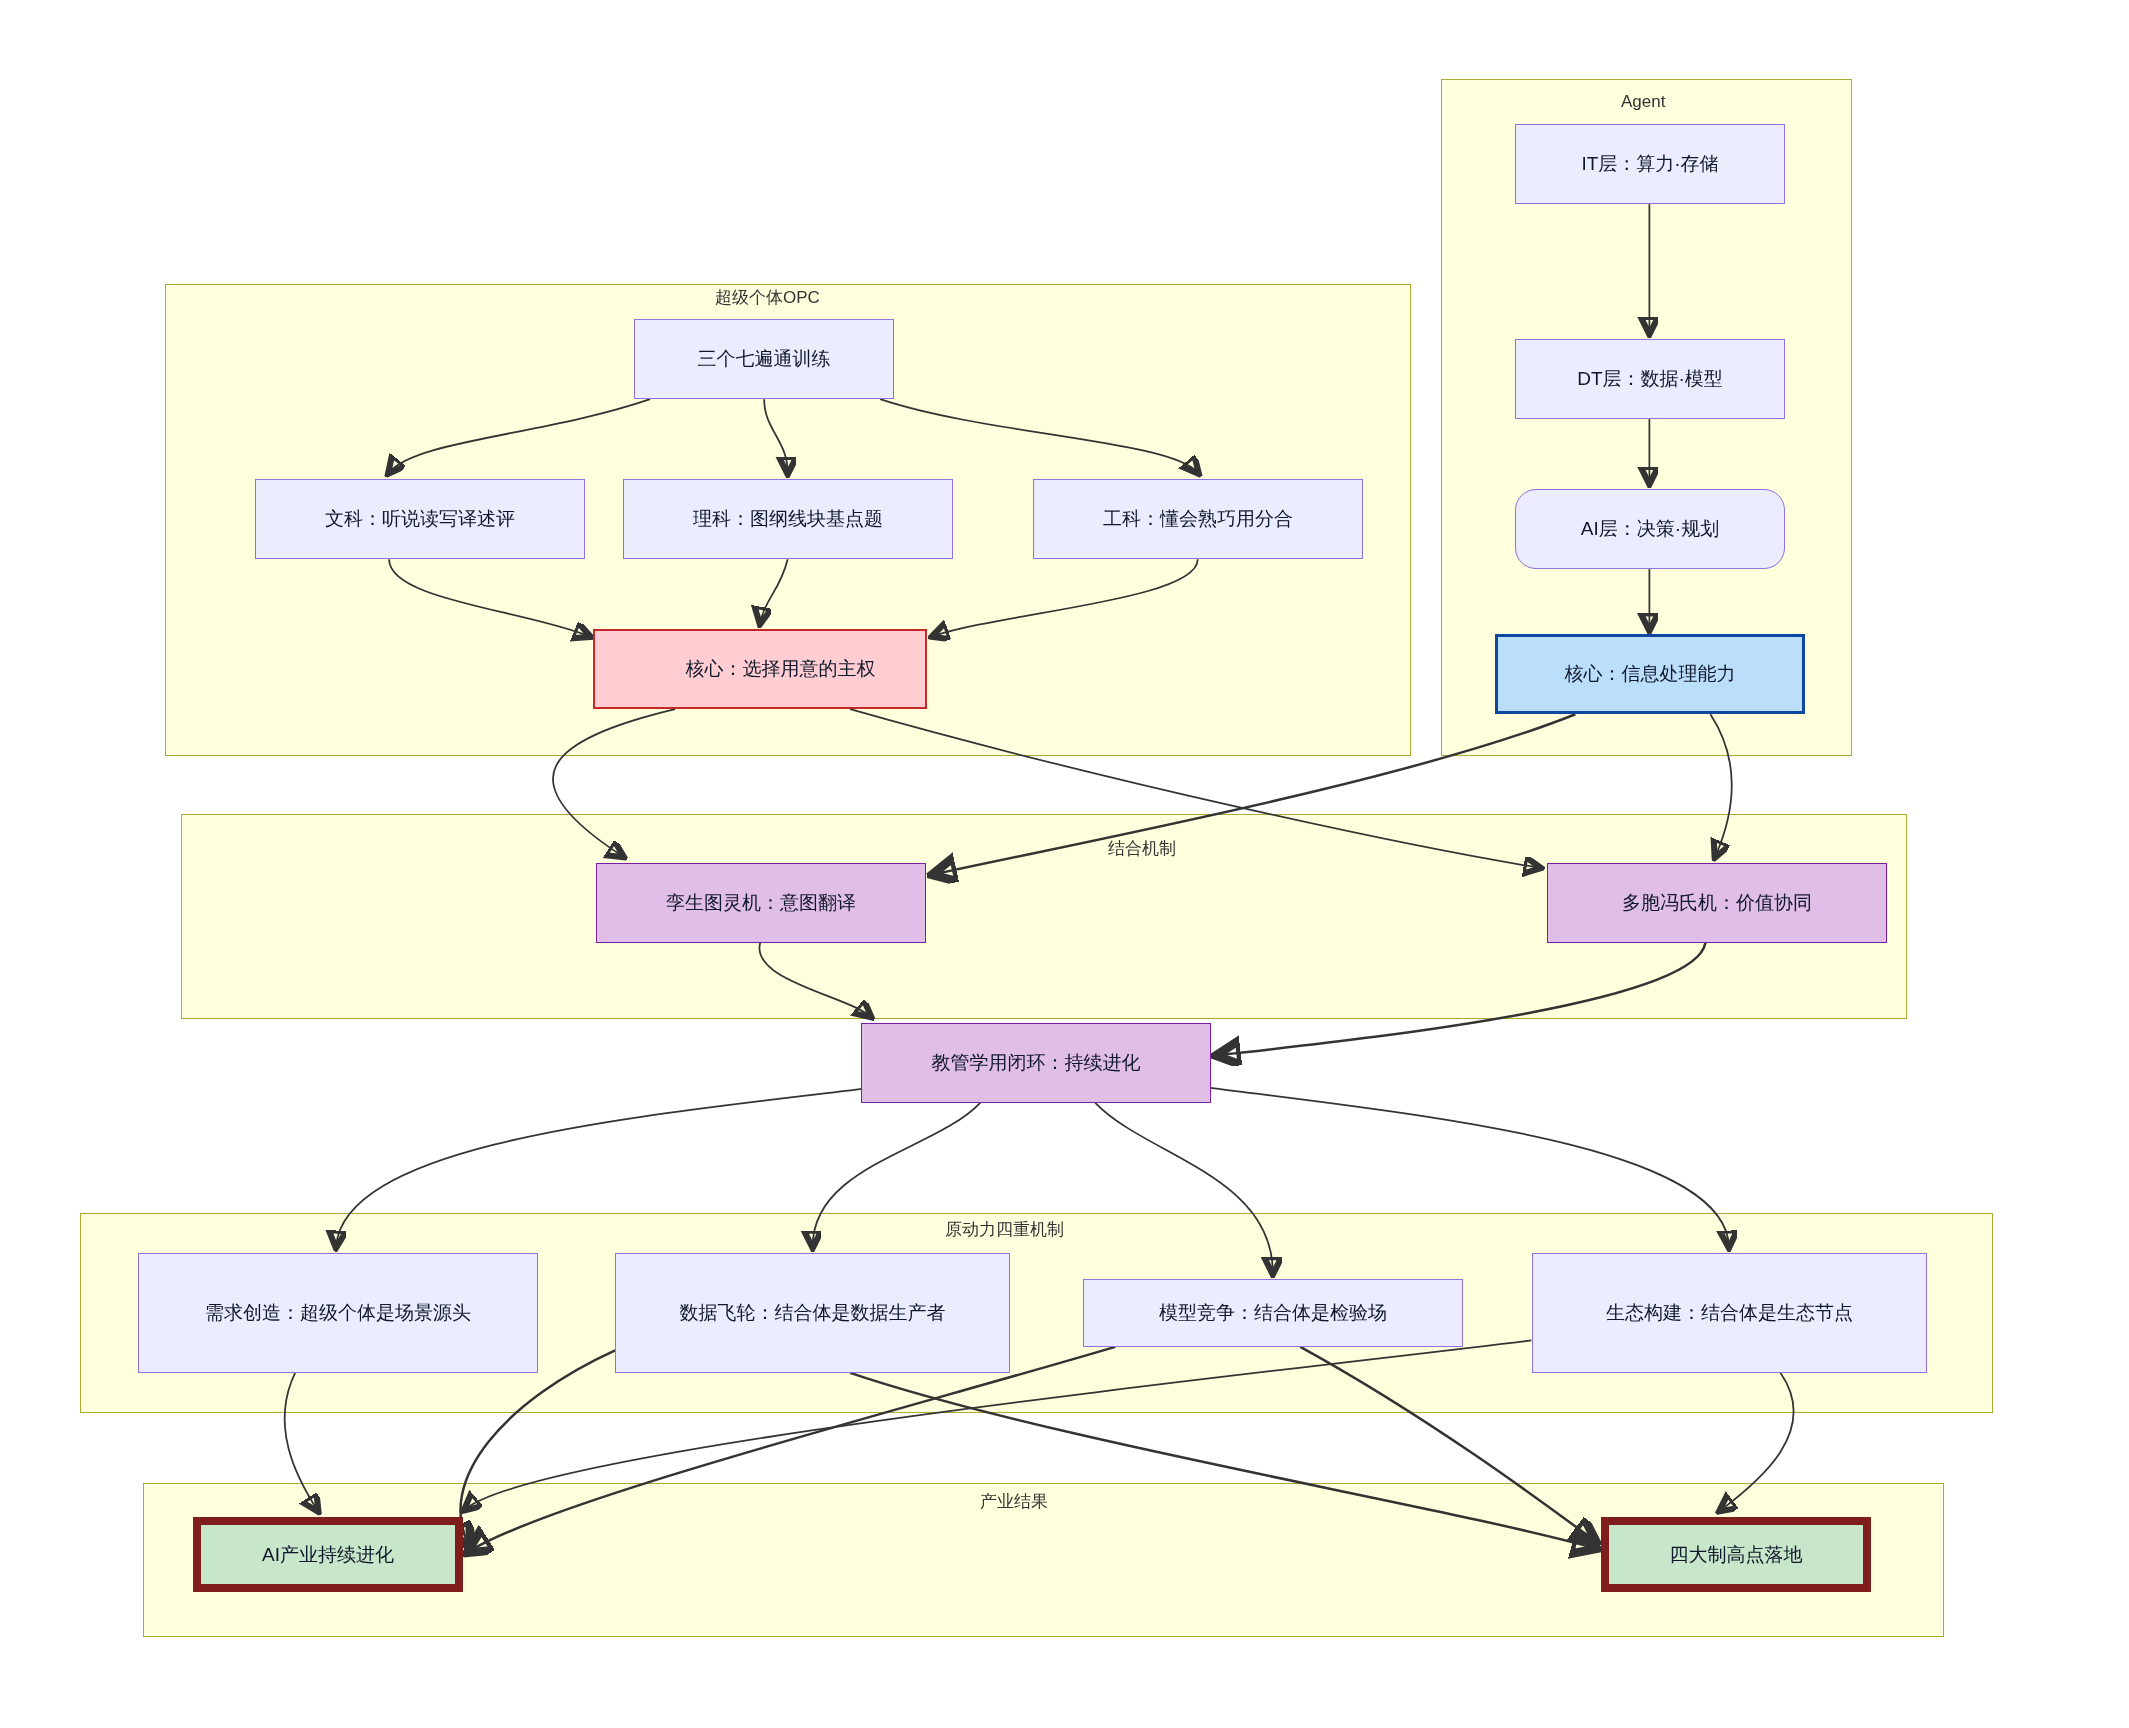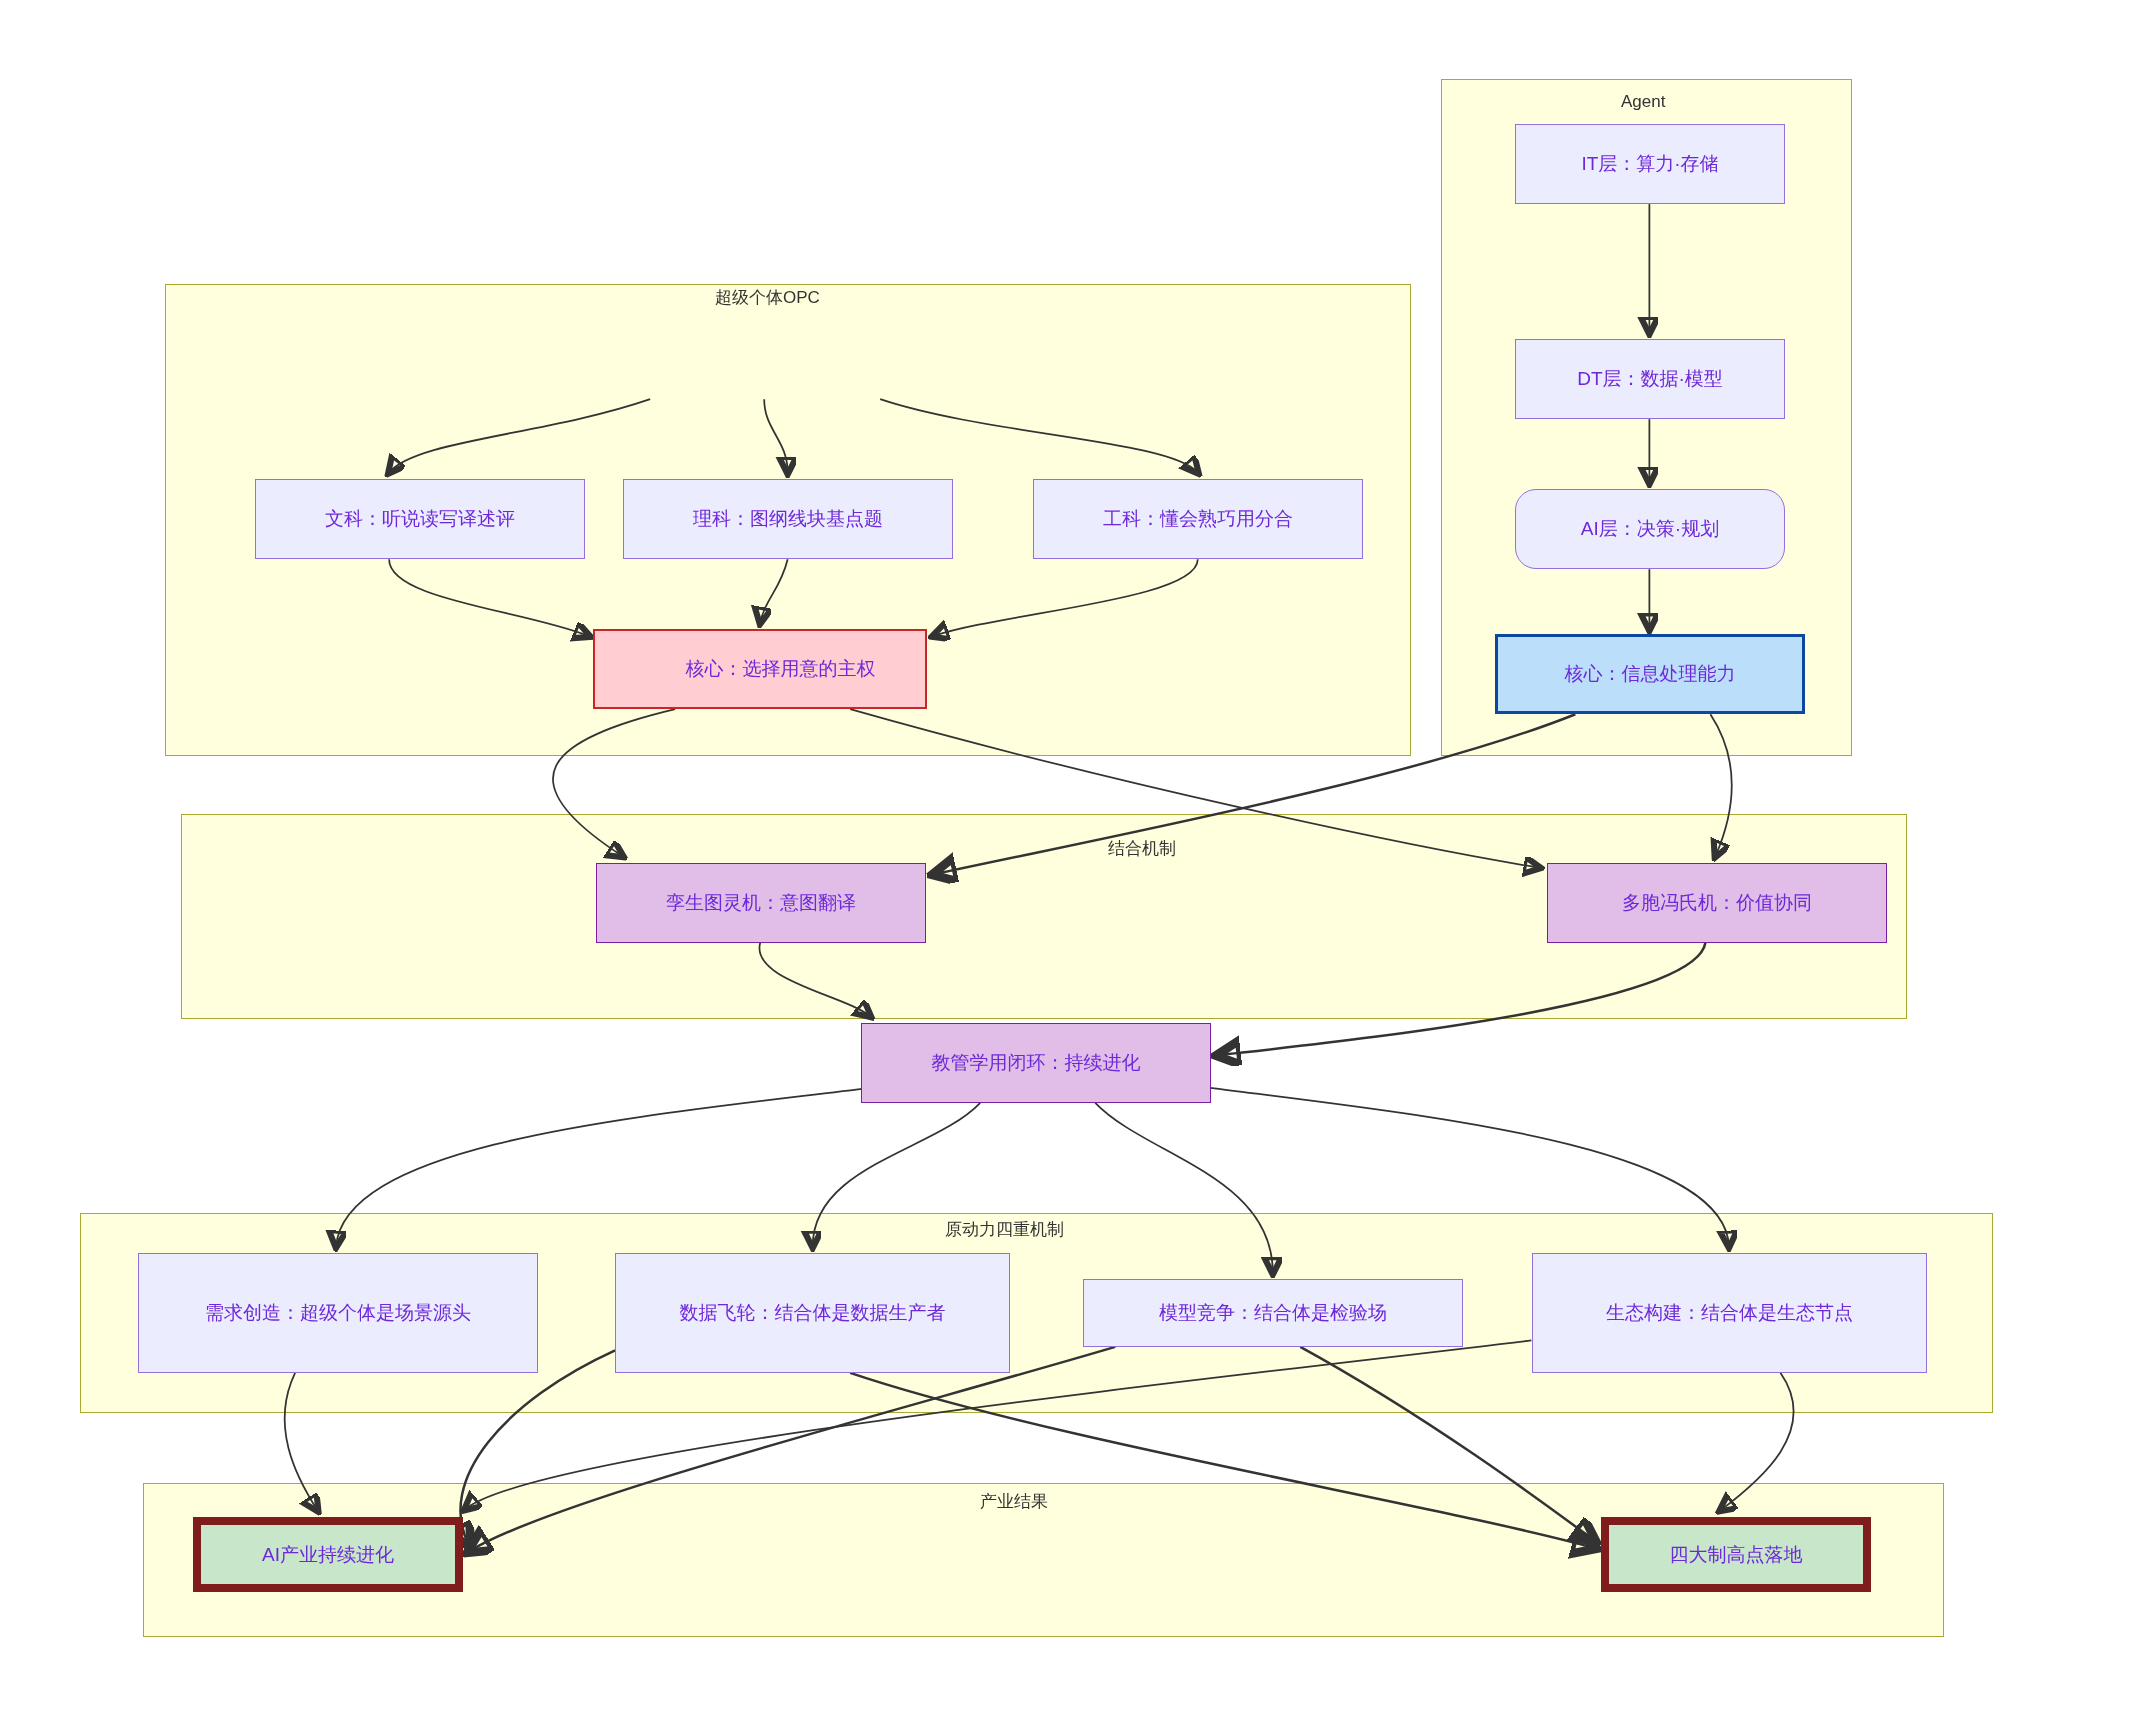--- a/index.html
+++ b/index.html
@@ -1,21 +1,21 @@
 <!DOCTYPE html>
 <html style="font-size:8px"><head>
 <meta charset="utf-8">
 <style>
   html,body{margin:0;padding:0;background:#ffffff;}
   body{font-family:"Liberation Sans","DejaVu Sans",sans-serif;}
   #stage{position:relative;width:2129px;height:1728px;background:#ffffff;overflow:hidden;}
   .sg{position:absolute;background:#ffffde;border:1.5px solid #aaaa33;box-sizing:border-box;}
   .sg-title{position:absolute;color:#333333;font-size:17px;white-space:nowrap;line-height:1;}
   .node{position:absolute;box-sizing:border-box;display:flex;align-items:center;justify-content:center;text-align:center;
-        color:#6d28d9;font-size:19px;line-height:1.45;padding:3px 7px;}
+        color:#0f172a;font-size:19px;line-height:1.45;padding:3px 7px;}
   .n-lav{background:#ececff;border:1.5px solid #9370db;}
   .n-purple{background:#e1bee7;border:1.5px solid #7b1fa2;}
   .n-red{background:#ffcdd2;border:2.5px solid #c62828;padding-left:48px;}
   .n-blue{background:#bbdefb;border:3px solid #0d47a1;}
   .n-green{background:#c8e6c9;border:8px solid #7f1d1d;}
   svg.edges{position:absolute;left:0;top:0;width:2129px;height:1728px;overflow:visible;pointer-events:none;}
   svg.edges path{fill:none;stroke:#333333;stroke-width:3.5;}
   svg.edges path.thick{stroke-width:5;}
 </style>
 </head>
@@ -73,20 +73,23 @@
 
     <path marker-end="url(#ah)" d="M590,2745 C540,2850 590,2950 635,3020"></path>
     <path class="thick" marker-end="url(#ah)" d="M1230,2700 C1010,2800 870,2960 938,3090"></path>
     <path class="thick" marker-end="url(#ah)" d="M1700,2745 C2100,2880 2880,3010 3188,3095"></path>
     <path class="thick" marker-end="url(#ah)" d="M2230,2693 C1800,2820 1100,3000 938,3102"></path>
     <path class="thick" marker-end="url(#ah)" d="M2600,2693 C2850,2830 3080,3000 3188,3080"></path>
     <path marker-end="url(#ah)" d="M3062,2680 C2400,2760 1070,2900 930,3018"></path>
     <path marker-end="url(#ah)" d="M3560,2745 C3640,2860 3520,2960 3440,3020"></path>
   </svg>
 
+  <div class="node n-lav" style="left:634px;top:319px;width:260px;height:80px;">
+    <span>三个七遍通训练</span>
+  </div>
 
   <div class="node n-lav" style="left:223px;top:479px;width:330px;height:80px;margin-left:32px;">
     <span>文科：听说读写译述评</span>
   </div>
 
   <div class="node n-lav" style="left:623px;top:479px;width:330px;height:80px;">
     <span>理科：图纲线块基点题</span>
   </div>
 
   <div class="node n-lav" style="left:1033px;top:479px;width:330px;height:80px;">

